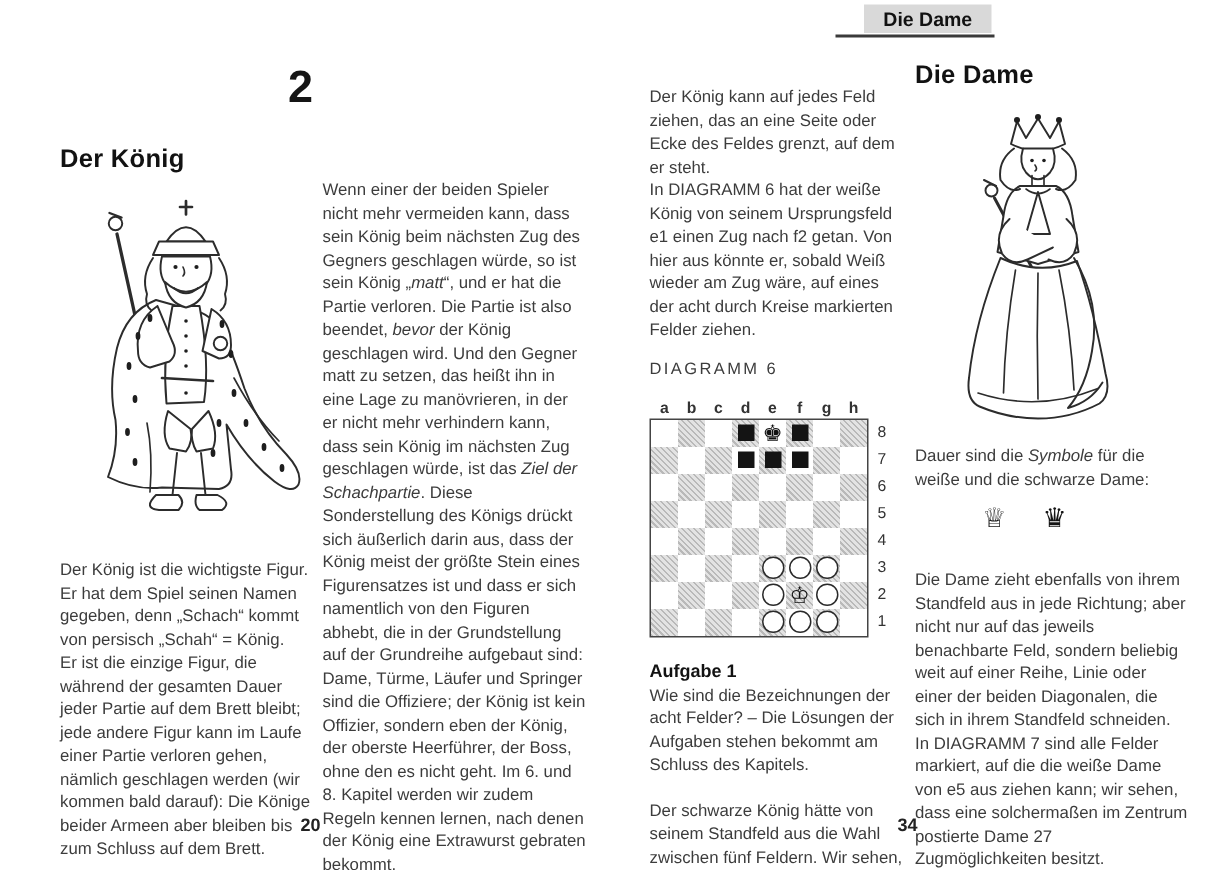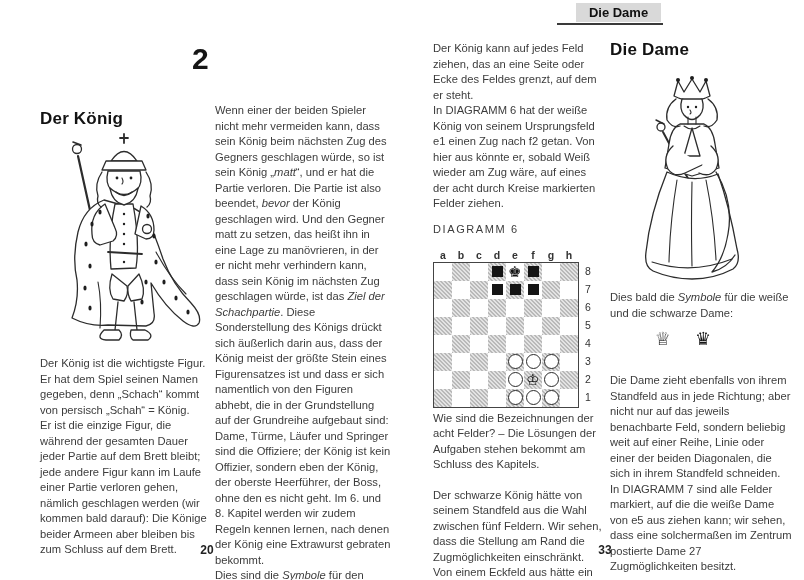--- a/index.html
+++ b/index.html
@@ -8,21 +8,21 @@
     width:804px; height:580px;
     font-family:"Liberation Sans", sans-serif;
     color:#3c3c3c;
     overflow:hidden;
   }
   .spread { position:relative; width:804px; height:452px; background:#ffffff; }
   .abs { position:absolute; }
 
   .body-text {
     font-size:11.2px; line-height:15.5px;
-    color:#3c3c3c; white-space:pre-line; text-align:left;
+    color:#3c3c3c; white-space:pre-line; text-align:left;margin-top:17px;
   }
   .heading { font-size:17px; font-weight:bold; color:#121212; letter-spacing:0.2px; }
   .chapter-number { font-size:30px; font-weight:bold; color:#151515; }
   .subheading { font-size:12px; font-weight:bold; color:#121212; }
   .footer-num { font-size:12px; font-weight:bold; color:#222; }
 
   
   .tab-box {
     background:#d9d9d9; color:#111; font-size:13px; font-weight:bold;
     display:flex; align-items:center; justify-content:center;
@@ -71,21 +71,21 @@
 </head>
 <body>
 
 <div class="spread">
 
   <div class="abs tab-box" style="left:576px; top:3px; width:85px; height:19px;">Die Dame</div>
   <div class="abs tab-rule" style="left:557px; top:23px; width:106px; height:2px;"></div>
 
   <div class="abs chapter-number" style="left:192px; top:42px;">2</div>
 
-  <div class="abs heading" style="left:40px; top:109px;">Der König</div>
+  <div class="abs heading" style="left:40px; top:96px;">Der König</div>
 
   <div class="abs illustration" style="left:44px; top:132px;">
     <svg width="160" height="218" viewBox="0 0 160 218">
       <g class="ill-stroke">
 
         <path d="M34 24 L53 110" stroke-width="2.2"></path>
         <circle cx="33" cy="17" r="4.5"></circle>
         <path d="M29 10 l8 3" stroke-width="1.6"></path>
 
         <path d="M60 68 q-20 8 -26 32 q-6 26 -1 48 q2 20 -5 38 q18 9 36 7 l38 1 q10 -2 8 -13 l-3 -30 q14 24 32 38 q12 9 16 2 q3 -8 -8 -20 q-18 -18 -28 -44 q-8 -24 -14 -36 q-8 -14 -20 -16 Z"></path>
@@ -278,20 +278,21 @@
             <div>6</div>
             <div>5</div>
             <div>4</div>
             <div>3</div>
             <div>2</div>
             <div>1</div>
           </div>
       </div>
     </div>
 
+    <div class="subheading" style="margin-top:15px;">Aufgabe 1</div>
     <div class="body-text" style="margin-top:3px;">Wie sind die Bezeichnungen der acht Felder? – Die Lösungen der Aufgaben stehen bekommt am Schluss des Kapitels.</div>
     <div class="body-text" style="margin-top:15px;">Der schwarze König hätte von seinem Standfeld aus die Wahl zwischen fünf Feldern. Wir sehen, dass die Stellung am Rand die Zugmöglichkeiten einschränkt. Von einem Eckfeld aus hätte ein König gar nur drei Felder zur Auswahl.</div>
   </div>
 
   <div class="abs" style="left:610px; top:40px; width:182px;">
     <div class="heading">Die Dame</div>
 
     <div class="illustration" style="margin:10px 0 10px 22px;">
       <svg width="120" height="210" viewBox="0 0 120 210">
         <g class="ill-stroke">
@@ -329,27 +330,27 @@
         <g class="ill-dot">
           <circle cx="46" cy="10" r="2"></circle>
             <circle cx="60" cy="8" r="2"></circle>
             <circle cx="74" cy="10" r="2"></circle>
           <circle cx="56" cy="37" r="1.2"></circle>
             <circle cx="64" cy="37" r="1.2"></circle>
         </g>
       </svg>
     </div>
 
-    <div class="body-text"><span>Dies bald die </span><i>Symbole</i><span> für die weiße und die schwarze Dame:</span></div>
+    <div class="body-text"><span>Dauer sind die </span><i>Symbole</i><span> für die weiße und die schwarze Dame:</span></div>
 
     <div class="symbols-row" style="margin-top:7px; transform:translateX(-18px);">
       <span>♕</span>
       <span>♛</span>
     </div>
 
     <div class="body-text" style="margin-top:24px;">Die Dame zieht ebenfalls von ihrem Standfeld aus in jede Richtung; aber nicht nur auf das jeweils benachbarte Feld, sondern beliebig weit auf einer Reihe, Linie oder einer der beiden Diagonalen,  die sich in ihrem Standfeld schneiden.
 In DIAGRAMM 7 sind alle Felder markiert, auf die die weiße Dame von e5 aus ziehen kann; wir sehen, dass eine solchermaßen im Zentrum postierte Dame 27 Zugmöglichkeiten besitzt.</div>
   </div>
 
   <div class="abs footer-num" style="left:196px; top:543px; width:22px; text-align:center;">20</div>
-  <div class="abs footer-num" style="left:594px; top:543px; width:22px; text-align:center;">33</div>
+  <div class="abs footer-num" style="left:594px; top:543px; width:22px; text-align:center;">34</div>
 
 </div>
 
 </body></html>

